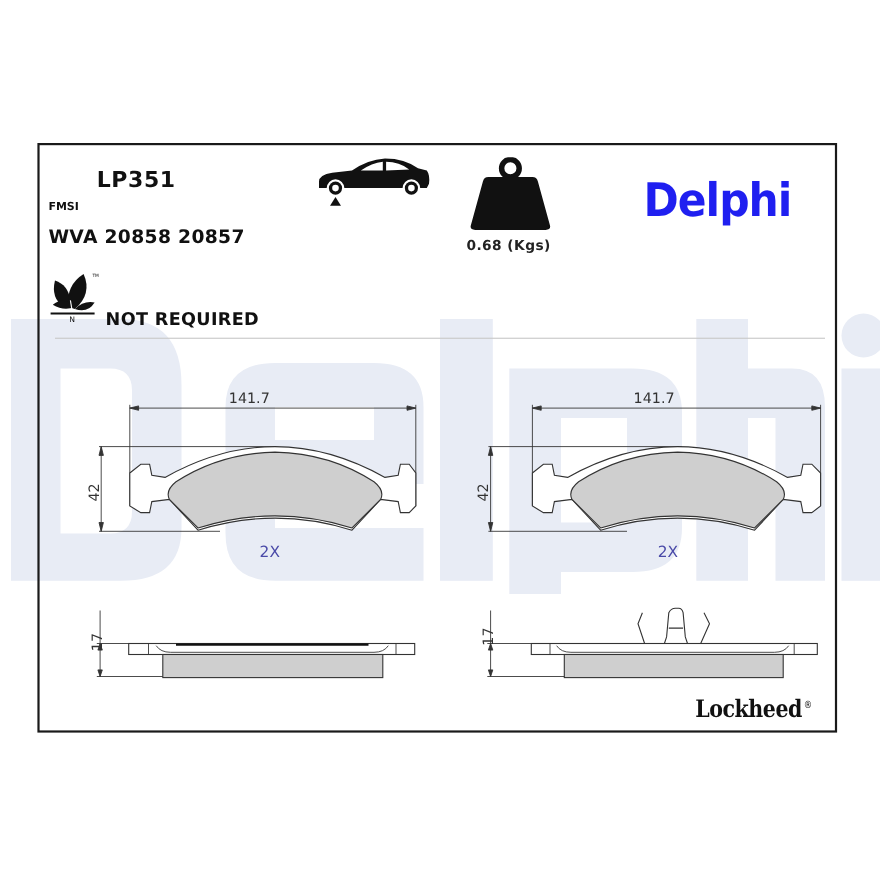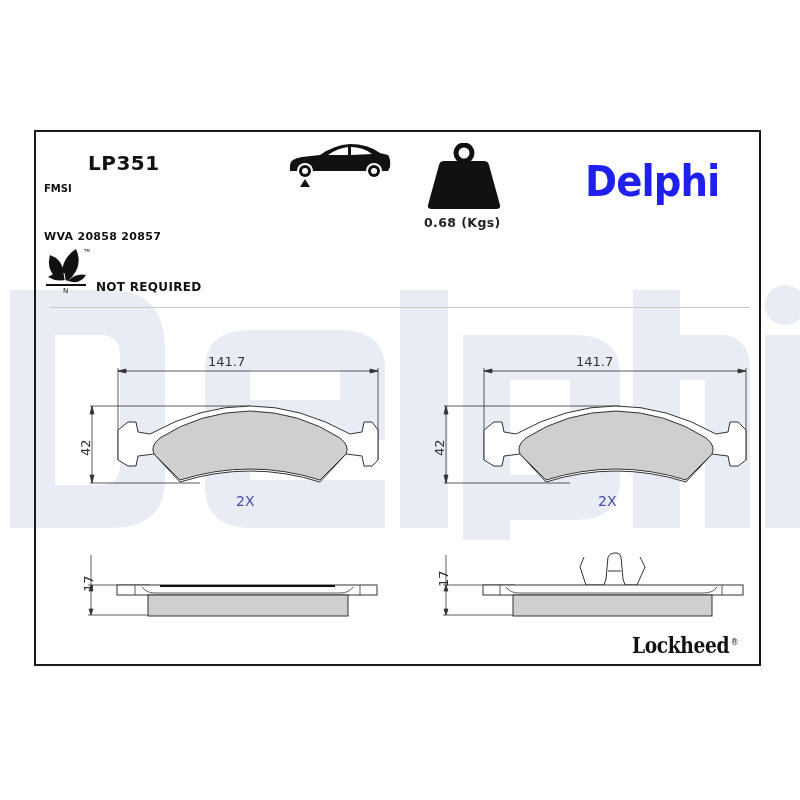--- a/index.html
+++ b/index.html
@@ -2,24 +2,24 @@
 <html><head>
 <meta charset="utf-8">
 <style>
   html, body { margin: 0; padding: 0; }
   body { width: 800px; height: 800px; background: #ffffff; position: relative; overflow: hidden; font-family: "DejaVu Sans", sans-serif; }
   .frame { position: absolute; left: 34px; top: 130px; width: 727px; height: 536px; border: 2px solid #1a1a1a; box-sizing: border-box; background: transparent; }
   .watermark { position: absolute; left: 0; top: 280px; width: 800px; height: 260px; pointer-events: none; }
   .abs { position: absolute; }
   .part-no { left: 44px; top: 151px; font-size: 20px; font-weight: bold; color: #111; letter-spacing: 0.5px; margin-left: 44px; }
   .fmsi { left: 44px; top: 183px; font-size: 10px; font-weight: bold; color: #111; }
-  .wva { left: 44px; top: 206px; font-size: 11px; font-weight: bold; color: #111; letter-spacing: 0.3px; margin-top: 24px; }
+  .wva { left: 44px; top: 206px; font-size: 17px; font-weight: bold; color: #111; letter-spacing: 0.3px; }
   .weight-label { left: 424px; top: 215px; font-size: 12.5px; font-weight: bold; color: #222; letter-spacing: 0.4px; }
   .brand { left: 585px; top: 157px; font-size: 42px; font-weight: bold; color: #1f1ff0; font-family: "DejaVu Sans", sans-serif; letter-spacing: -1px; transform: scaleX(0.92); transform-origin: left top; }
-  .eco-label { left: 96px; top: 280px; font-size: 12px; font-weight: bold; color: #111; letter-spacing: 0.3px; }
+  .eco-label { left: 96px; top: 280px; font-size: 16px; font-weight: bold; color: #111; letter-spacing: 0.3px; }
   .divider { left: 50px; top: 307px; width: 700px; height: 1px; background: #c8c8c8; }
   .lockheed { left: 632px; top: 632px; font-family: "DejaVu Serif", serif; font-weight: bold; font-size: 22px; color: #111; letter-spacing: -0.5px; transform: scaleX(0.85); transform-origin: left top; }
   .reg { font-size: 9px; vertical-align: super; margin-left: 2px; font-family: "DejaVu Sans", sans-serif; font-weight: normal; }
   .dim-text { font-family: "DejaVu Sans", sans-serif; font-size: 13px; fill: #333; }
   .qty-text { font-family: "DejaVu Sans", sans-serif; font-size: 14px; fill: #4a4aa8; }
 </style>
 </head>
 <body>
 
 <svg class="watermark" viewBox="0 0 800 260" width="800" height="260">

